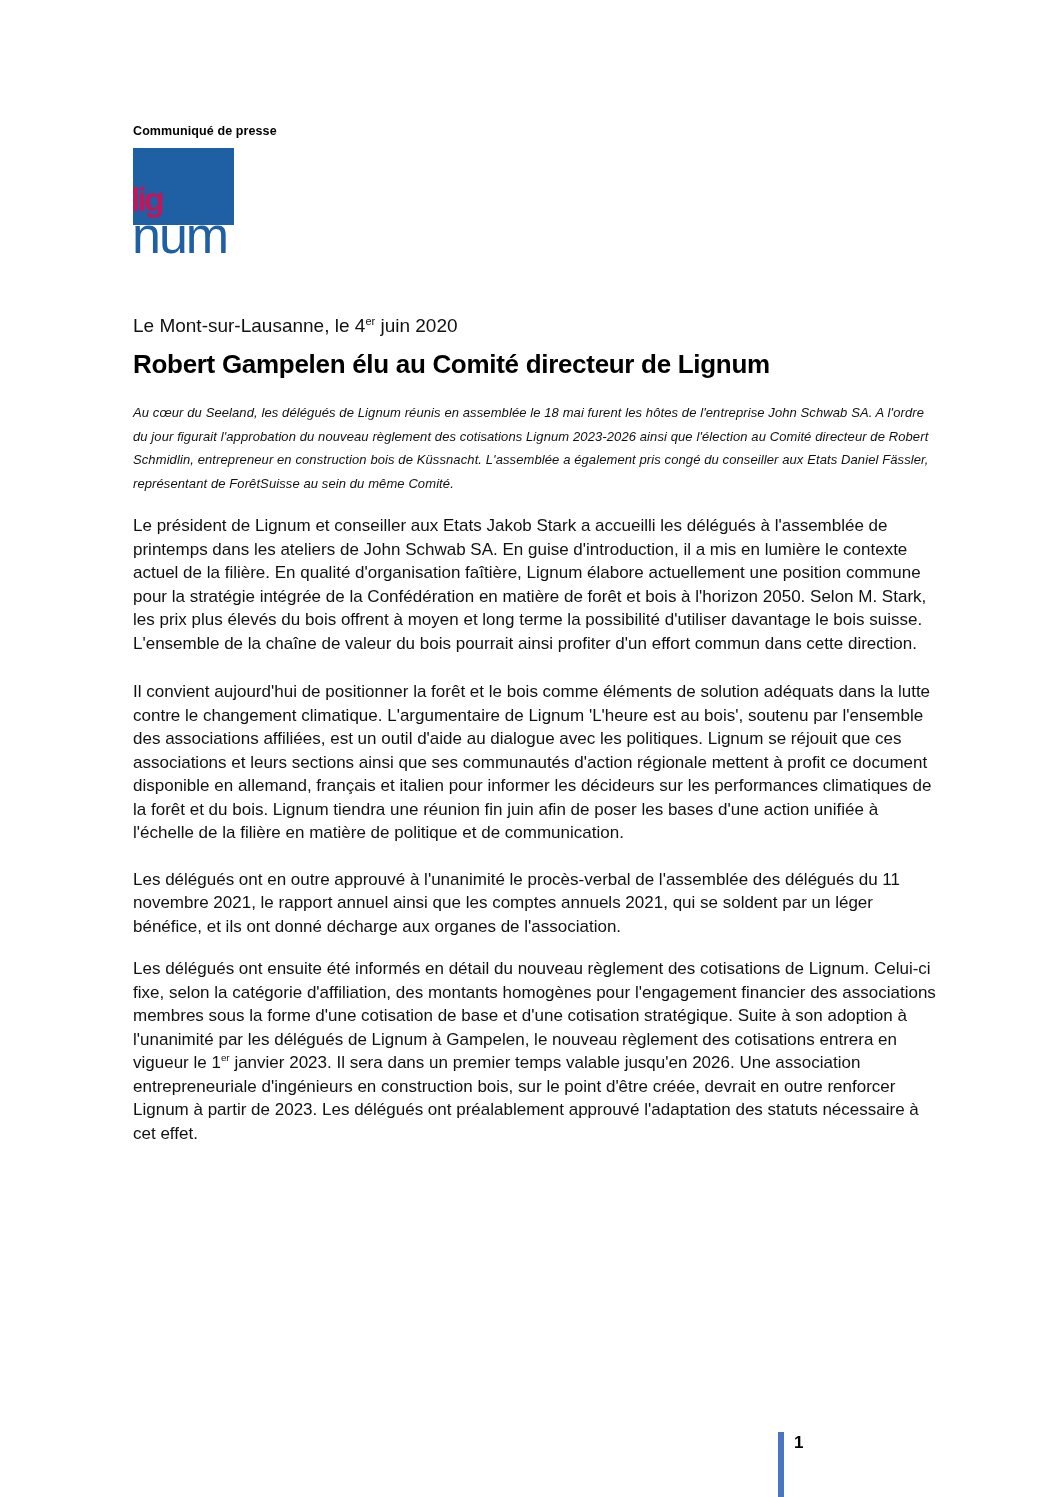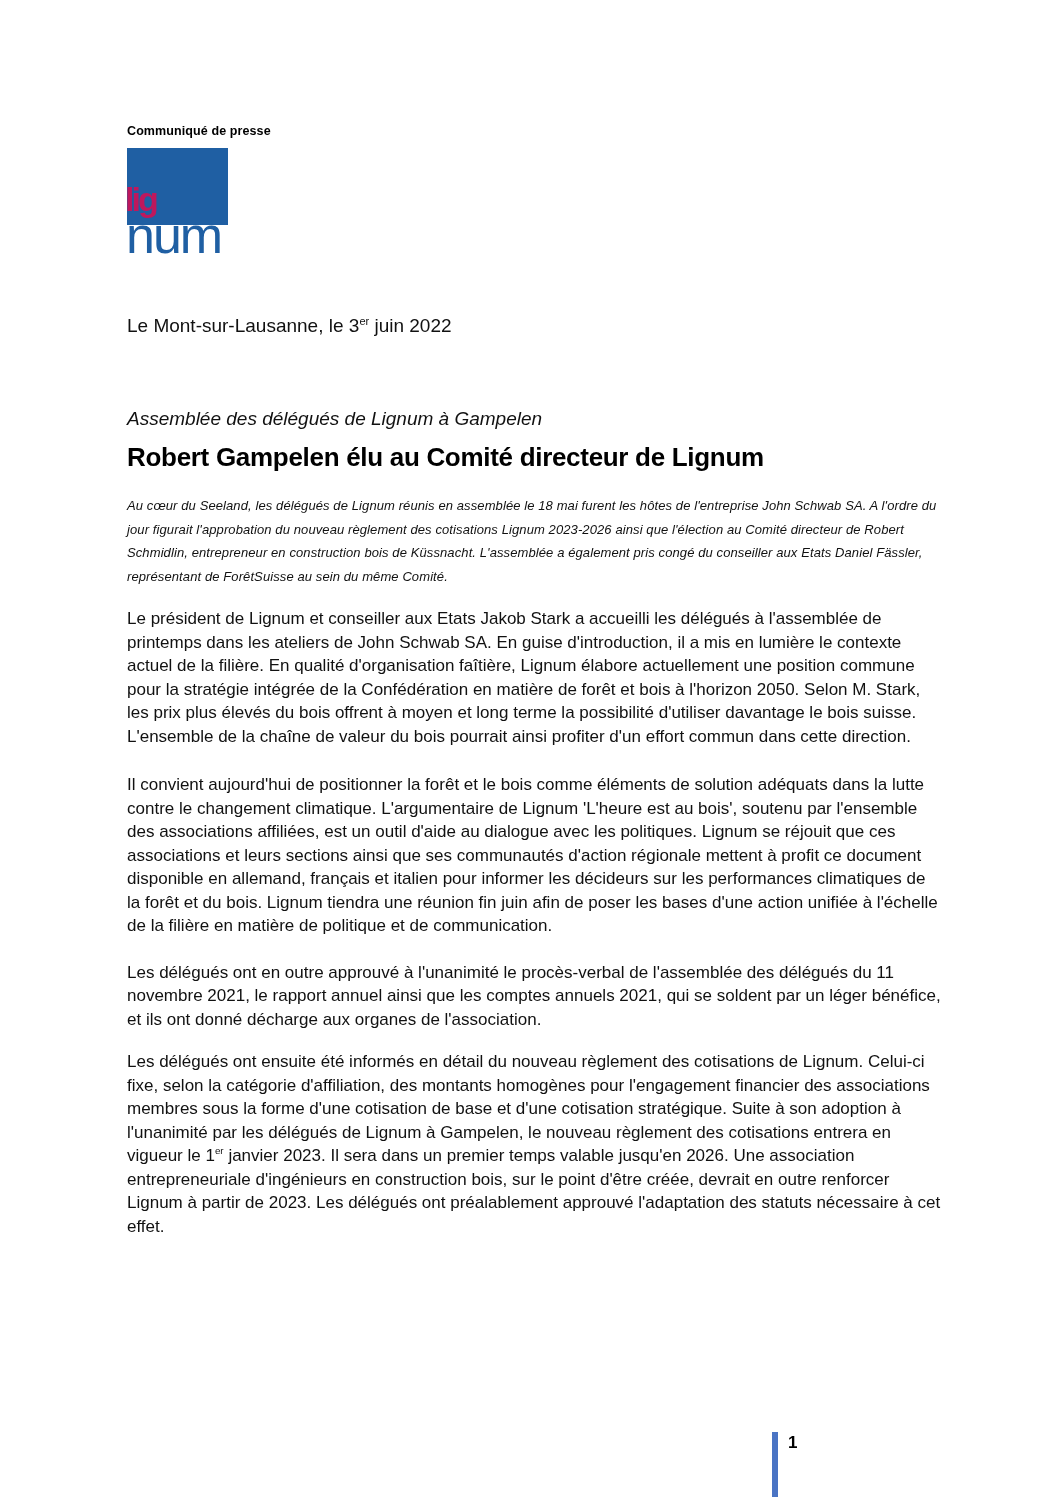--- a/index.html
+++ b/index.html
@@ -7,20 +7,21 @@
   body {
     width: 1058px; height: 1497px;
     position: relative;
     font-family: "Liberation Sans", sans-serif;
     color: #111111;
     overflow: hidden;
   }
   .page {
     position: absolute; inset: 0;
     padding: 124px 116px 16px 127px;
+    margin-left: 6px;
   }
   .kicker {
     font-size: 12.5px; font-weight: bold; line-height: 14px;
     letter-spacing: 0.1px; color: #000;
   }
   
   .logo { position: relative; margin-top: 10px; width: 110px; height: 105px; }
   .logo-square { position: absolute; left: 0; top: 0; width: 101px; height: 77px; }
   .logo-lig {
     position: absolute; left: -2px; top: 34px; z-index: 2;
@@ -67,23 +68,22 @@
 <div class="page">
 
   <div class="kicker">Communiqué de presse</div>
 
   <div class="logo">
     <div class="logo-square" style="background-color: rgb(31, 95, 163);"></div>
     <span class="logo-lig">lig</span>
     <span class="logo-num" style="color: rgb(31, 95, 163);">num</span>
   </div>
 
-  <p class="dateline"><span>Le Mont-sur-Lausanne, le 3</span><sup>er</sup><span> juin 2022</span></p>
+  <p class="dateline"><span>Le Mont-sur-Lausanne, le 4</span><sup>er</sup><span> juin 2020</span></p>
 
-  <p class="subtitle">Assemblée des délégués de Lignum à Gampelen</p>
 
   <h1 class="title">Robert Gampelen élu au Comité directeur de Lignum</h1>
 
   <p class="lead">Au cœur du Seeland, les délégués de Lignum réunis en assemblée le 18 mai furent les hôtes de l'entreprise John Schwab SA. A l'ordre du jour figurait l'approbation du nouveau règlement des cotisations Lignum 2023-2026 ainsi que l'élection au Comité directeur de Robert Schmidlin, entrepreneur en construction bois de Küssnacht. L'assemblée a également pris congé du conseiller aux Etats Daniel Fässler, représentant de ForêtSuisse au sein du même Comité.</p>
 
   <p class="body-para para-1">Le président de Lignum et conseiller aux Etats Jakob Stark a accueilli les délégués à l'assemblée de printemps dans les ateliers de John Schwab SA. En guise d'introduction, il a mis en lumière le contexte actuel de la filière. En qualité d'organisation faîtière, Lignum élabore actuellement une position commune pour la stratégie intégrée de la Confédération en matière de forêt et bois à l'horizon 2050. Selon M. Stark, les prix plus élevés du bois offrent à moyen et long terme la possibilité d'utiliser davantage le bois suisse. L'ensemble de la chaîne de valeur du bois pourrait ainsi profiter d'un effort commun dans cette direction.</p>
 
   <p class="body-para para-2">Il convient aujourd'hui de positionner la forêt et le bois comme éléments de solution adéquats dans la lutte contre le changement climatique. L'argumentaire de Lignum 'L'heure est au bois', soutenu par l'ensemble des associations affiliées, est un outil d'aide au dialogue avec les politiques. Lignum se réjouit que ces associations et leurs sections ainsi que ses communautés d'action régionale mettent à profit ce document disponible en allemand, français et italien pour informer les décideurs sur les performances climatiques de la forêt et du bois. Lignum tiendra une réunion fin juin afin de poser les bases d'une action unifiée à l'échelle de la filière en matière de politique et de communication.</p>
 
 

